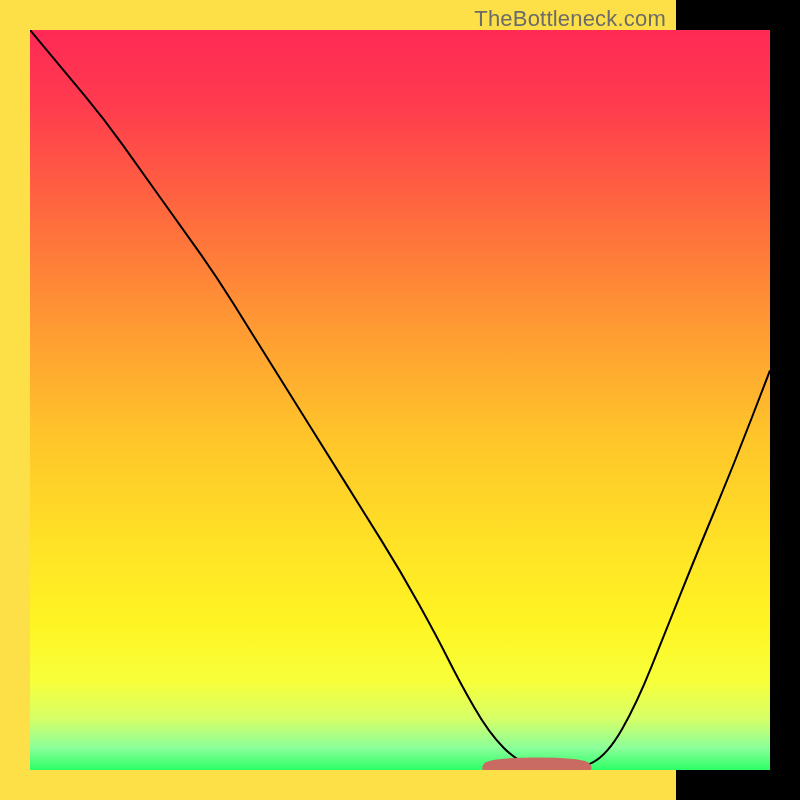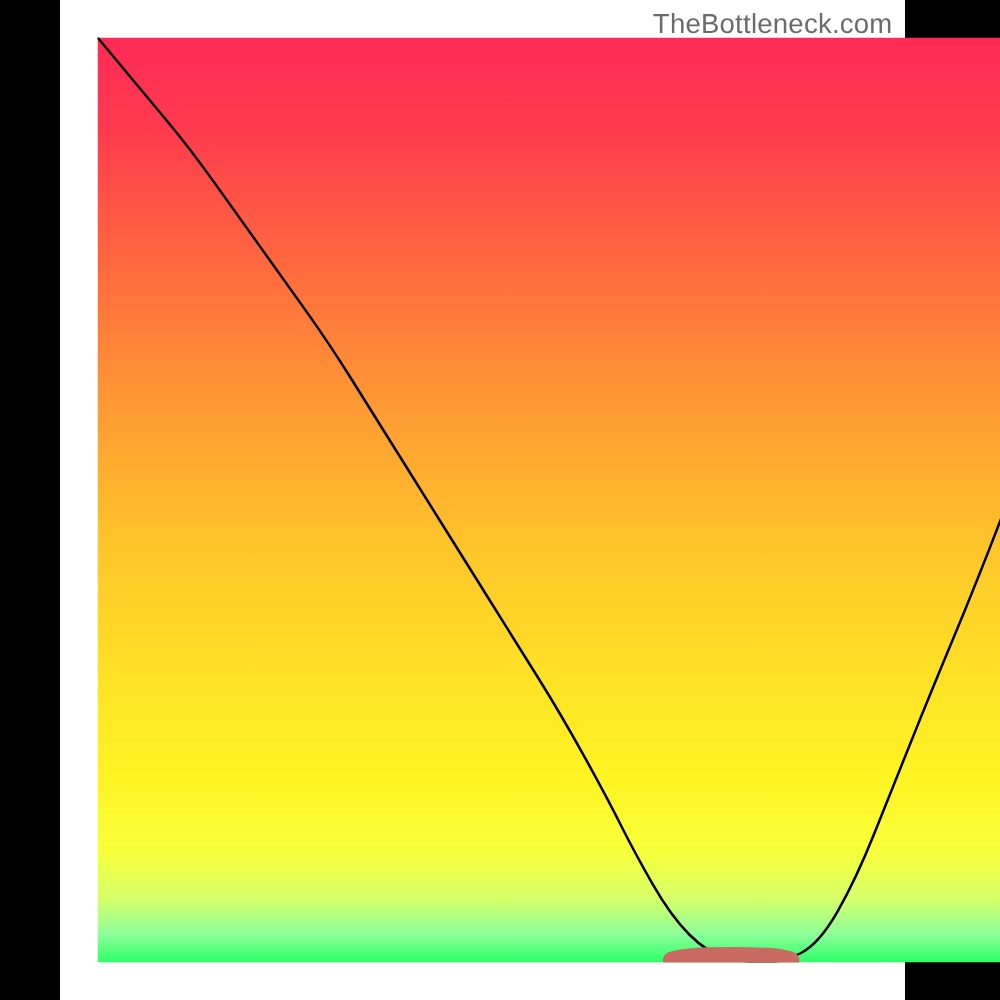--- a/index.html
+++ b/index.html
@@ -7,22 +7,21 @@
     padding: 0;
     width: 800px;
     height: 800px;
     background: #000;
     overflow: hidden;
   }
   .container {
     position: relative;
     width: 676px;
     height: 800px;
-    background: #ffffff;
-    margin-left: 48px;
+    background: #fde047;
   }
   .plot-area {
     position: absolute;
     left: 30px;
     top: 30px;
     width: 740px;
     height: 740px;
   }
   .gradient-bg {
     position: absolute;

